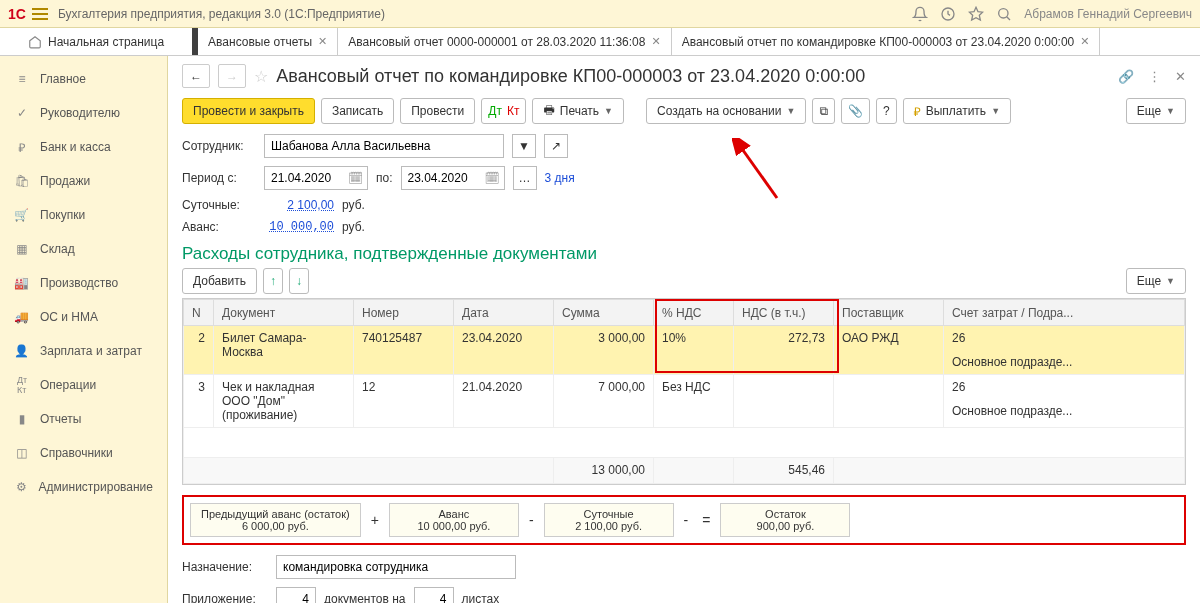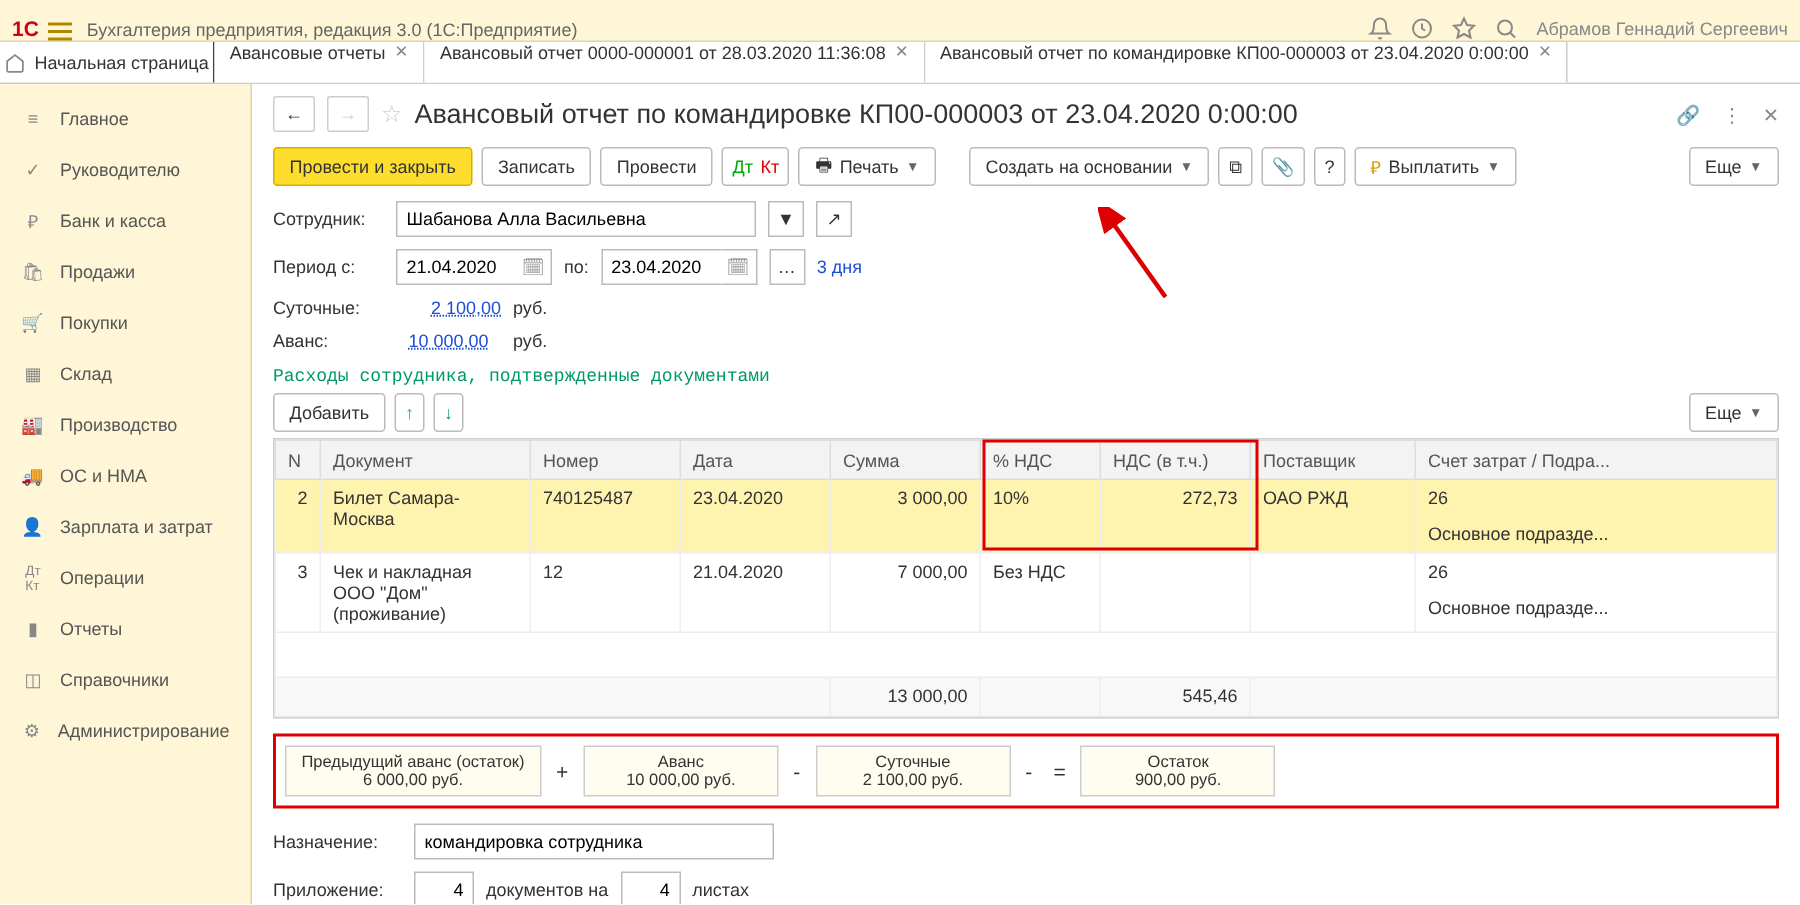--- a/index.html
+++ b/index.html
@@ -1,30 +1,30 @@
 <!DOCTYPE html>
 <html><head>
 <meta charset="utf-8">
 <style>
 * { box-sizing: border-box; margin: 0; padding: 0; font-family: Arial, sans-serif; }
 body { background: #fff; font-size: 12px; color: #333; overflow: hidden; width: 1200px; height: 603px; }
 
 
-.topbar { height: 28px; background: #fef6d6; border-bottom: 1px solid #e0d6a0; display: flex; align-items: flex-end; padding: 0 8px; }
+.topbar { height: 28px; background: #fef6d6; border-bottom: 1px solid #e0d6a0; display: flex; align-items: center; padding: 0 8px; }
 .topbar .logo { color: #d0021b; font-weight: bold; font-size: 14px; margin-right: 6px; }
 .topbar .hamburger { width: 16px; height: 12px; margin-right: 10px; cursor: pointer; display: inline-flex; flex-direction: column; justify-content: space-between; }
 .topbar .hamburger span { height: 2px; background: #b08800; }
 .topbar .app-title { color: #666; font-size: 12px; }
 .topbar-right { margin-left: auto; display: flex; align-items: center; gap: 12px; color: #888; }
 .topbar-right .tb-ico { width: 16px; height: 16px; cursor: pointer; color: #888; }
 
 
 .tabsbar { height: 28px; background: #fff; border-bottom: 1px solid #ccc; display: flex; align-items: stretch; }
-.tab-home { display: flex; align-items: center; padding: 0 3px; border-right: 1px solid #404040; cursor: pointer; gap: 6px; }
-.tab { display: flex; align-items: flex-start; padding: 0 10px; border-right: 1px solid #ccc; cursor: pointer; gap: 6px; background: #fff; }
+.tab-home { display: flex; align-items: center; padding: 0 28px; border-right: 6px solid #404040; cursor: pointer; gap: 6px; }
+.tab { display: flex; align-items: center; padding: 0 10px; border-right: 1px solid #ccc; cursor: pointer; gap: 6px; background: #fff; }
 .tab.active { background: #fff; }
 .tab .close { color: #888; font-size: 11px; }
 
 
 .main { display: flex; height: calc(603px - 56px); }
 .sidebar { width: 168px; background: #fef6d6; border-right: 1px solid #e0d6a0; padding-top: 6px; }
 .sidebar-item { display: flex; align-items: center; gap: 10px; padding: 9px 14px; cursor: pointer; color: #555; }
 .sidebar-item .sb-icon { width: 16px; height: 16px; color: #888; display:inline-flex; align-items:center; justify-content:center; }
 
 
@@ -47,21 +47,21 @@
 
 .form-row { display: flex; align-items: center; padding: 4px 14px; gap: 8px; font-size: 12px; }
 .form-row label { width: 74px; color: #333; }
 .input { height: 24px; border: 1px solid #bbb; background: #fff; padding: 0 6px; font-size: 12px; }
 .link-val { color: #1d4ed8; text-decoration: underline dotted; cursor: pointer; }
 .date-wrap { display: flex; }
 .date-wrap .input { width: 80px; border-right: none; }
 .date-wrap .cal { width: 24px; height: 24px; border: 1px solid #bbb; border-left: none; background: #fff; display:flex; align-items:center; justify-content:center; color:#888; cursor:pointer; }
 .sq-btn { width: 24px; height: 24px; border: 1px solid #bbb; background: #fff; display:flex; align-items:center; justify-content:center; cursor:pointer; }
 
-.section-title { color: #009966; font-size: 12px; padding: 6px 14px 4px; font-family: Liberation Mono, monospace; }
+.section-title { color: #009966; font-size: 17px; padding: 6px 14px 4px; }
 
 
 .table-wrap { margin: 0 14px; border: 1px solid #ccc; }
 .tbl-toolbar { display: flex; align-items: center; padding: 4px; gap: 6px; }
 .tbl { width: 100%; border-collapse: collapse; font-size: 12px; }
 .tbl th { background: #f3f3f3; border: 1px solid #ddd; padding: 5px 8px; text-align: left; font-weight: normal; color: #555; height: 26px; }
 .tbl td { border: 1px solid #eee; padding: 5px 8px; vertical-align: top; height: 26px; }
 .tbl tr.sel td { background: #fff3b0; }
 .tbl tr.sel2 td { background: #fff; }
 .tbl .num { text-align: right; }
@@ -275,21 +275,21 @@
     </div>
 
     <div class="form-row">
       <label>Суточные:</label>
       <span class="link-val" style="display:inline-block;width:70px;text-align:right;">2 100,00</span>
       <span>руб.</span>
     </div>
 
     <div class="form-row">
       <label>Аванс:</label>
-      <span class="link-val" style="display:inline-block;width:70px;text-align:center;">10 000,00</span>
+      <span class="link-val" style="display:inline-block;width:70px;text-align:right;font-family:Liberation Mono, monospace;">10 000,00</span>
       <span>руб.</span>
     </div>
 
     <div class="section-title">Расходы сотрудника, подтвержденные документами</div>
 
     <div class="tbl-toolbar" style="padding: 0 14px 4px;">
       <div class="btn">
           <span>Добавить</span>
         </div>
       <div class="btn small" style="color:#2a7;">↑</div>

